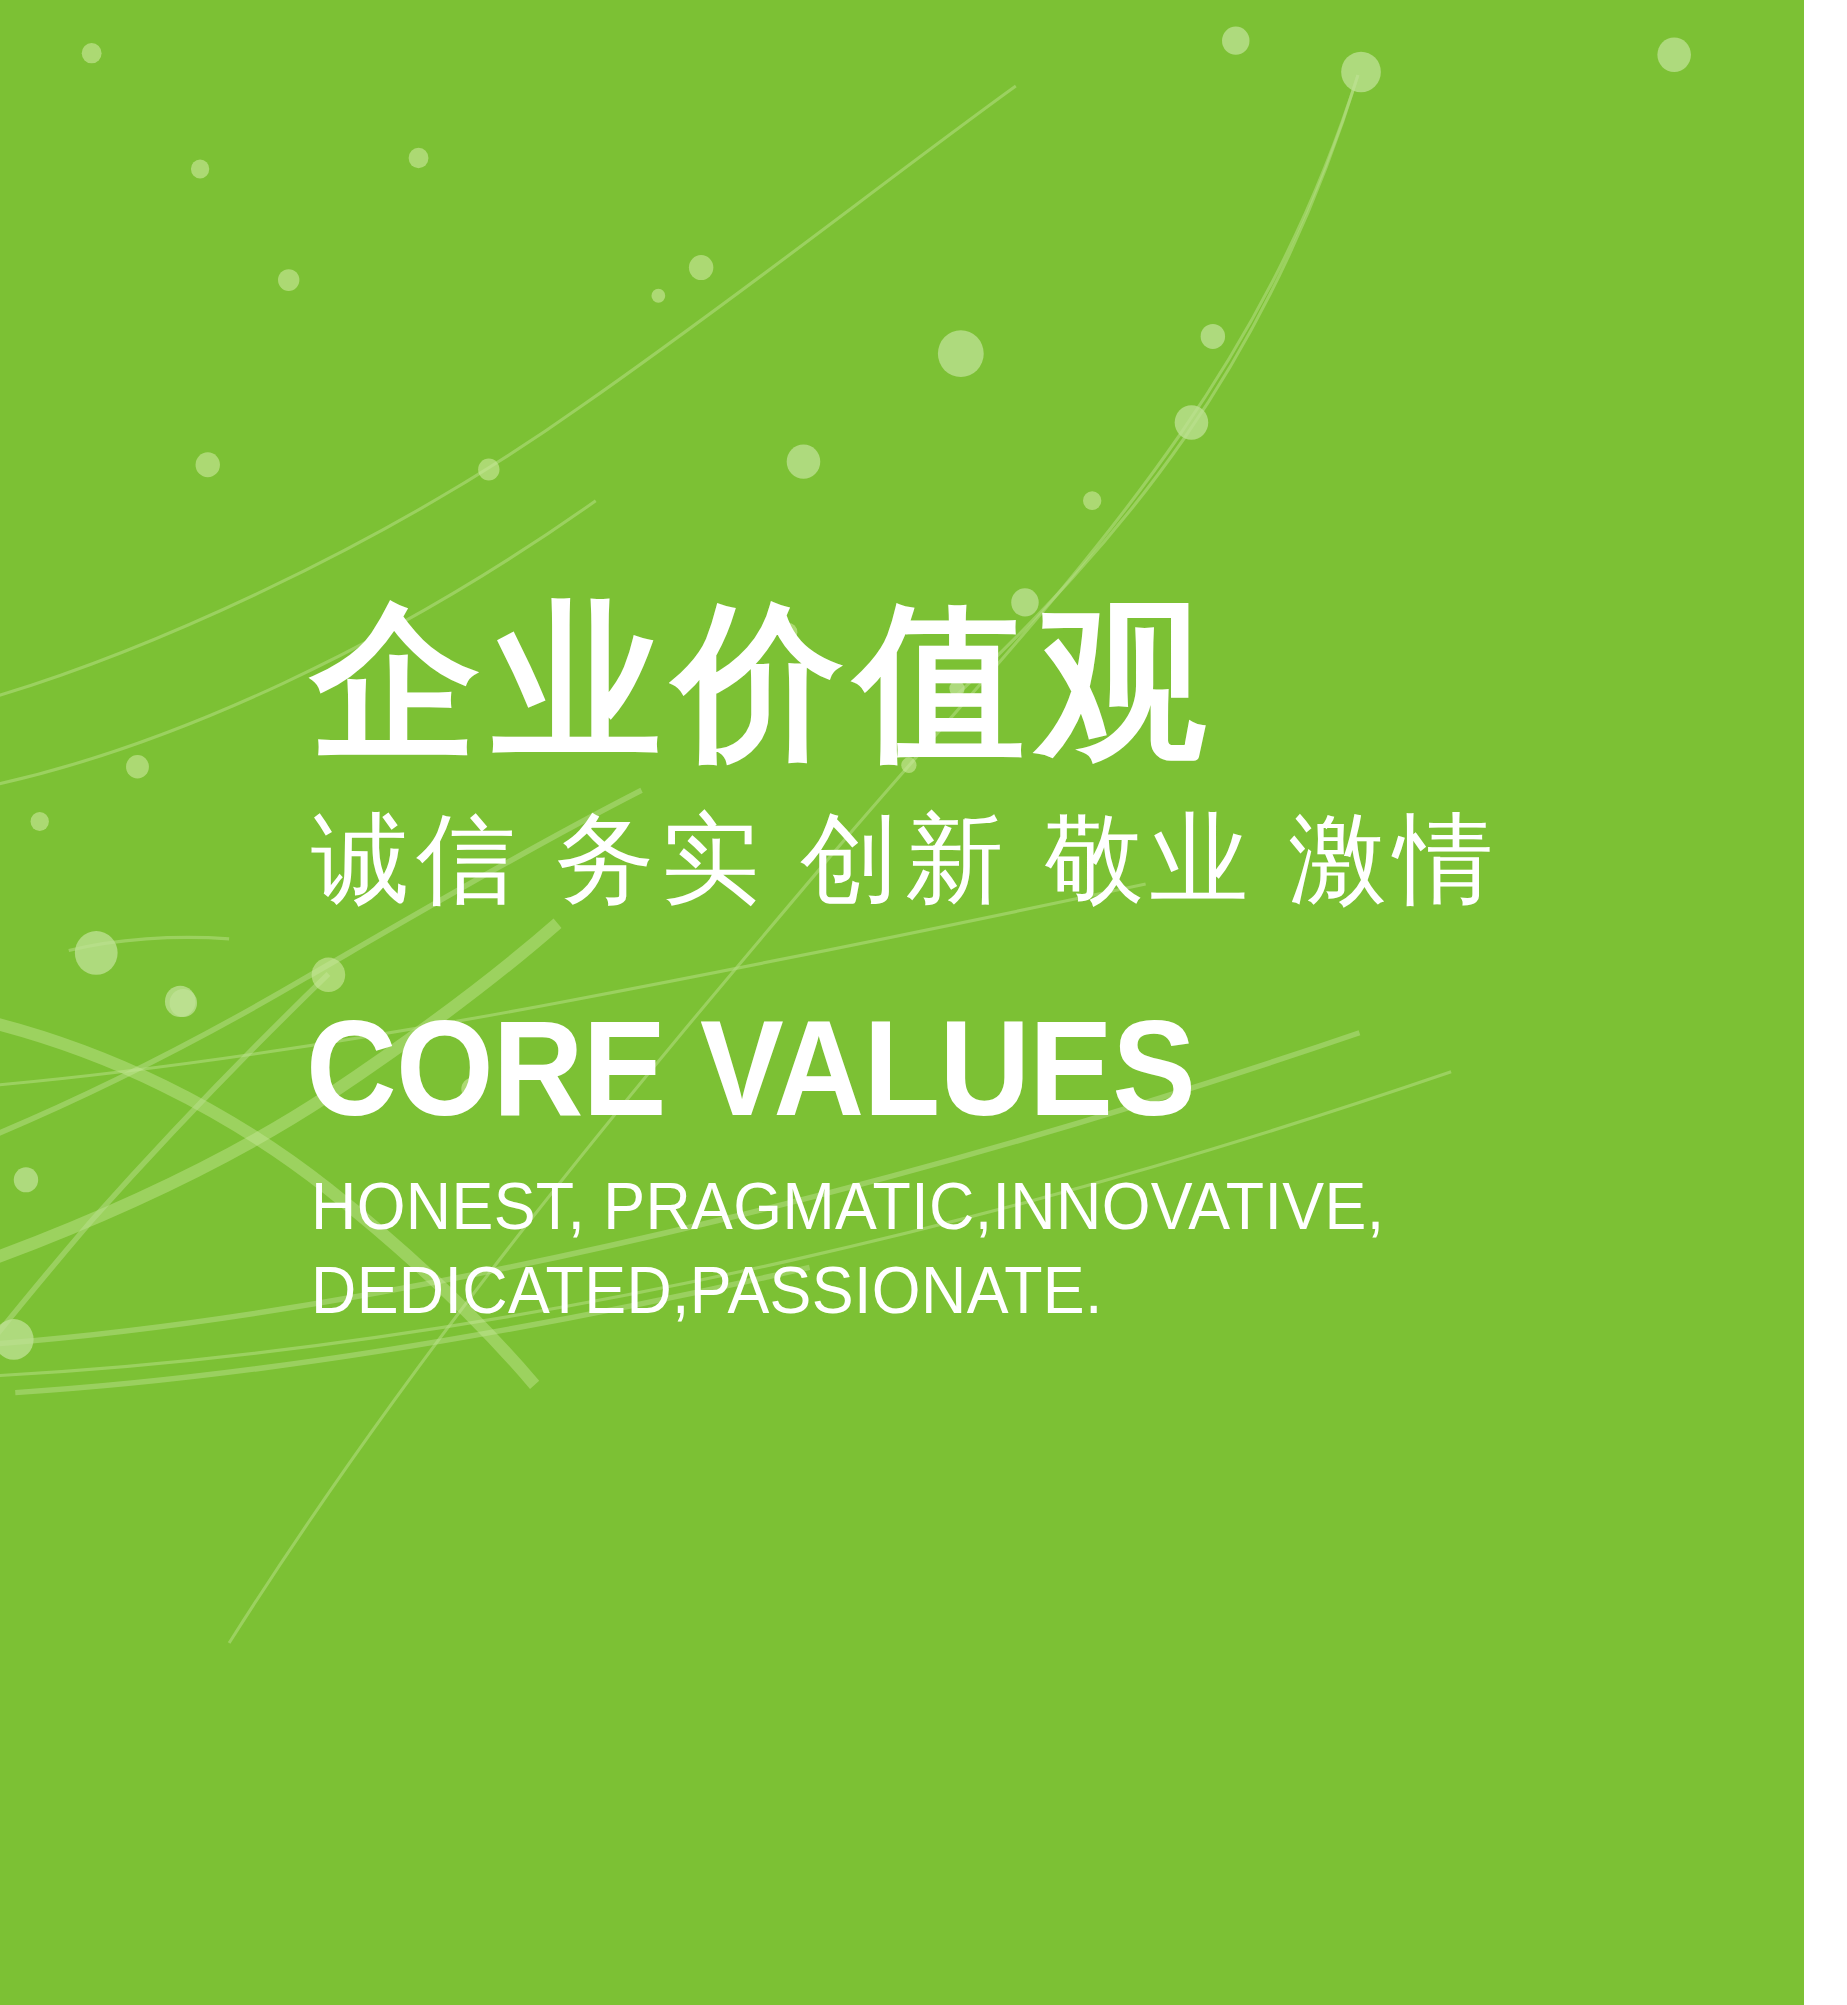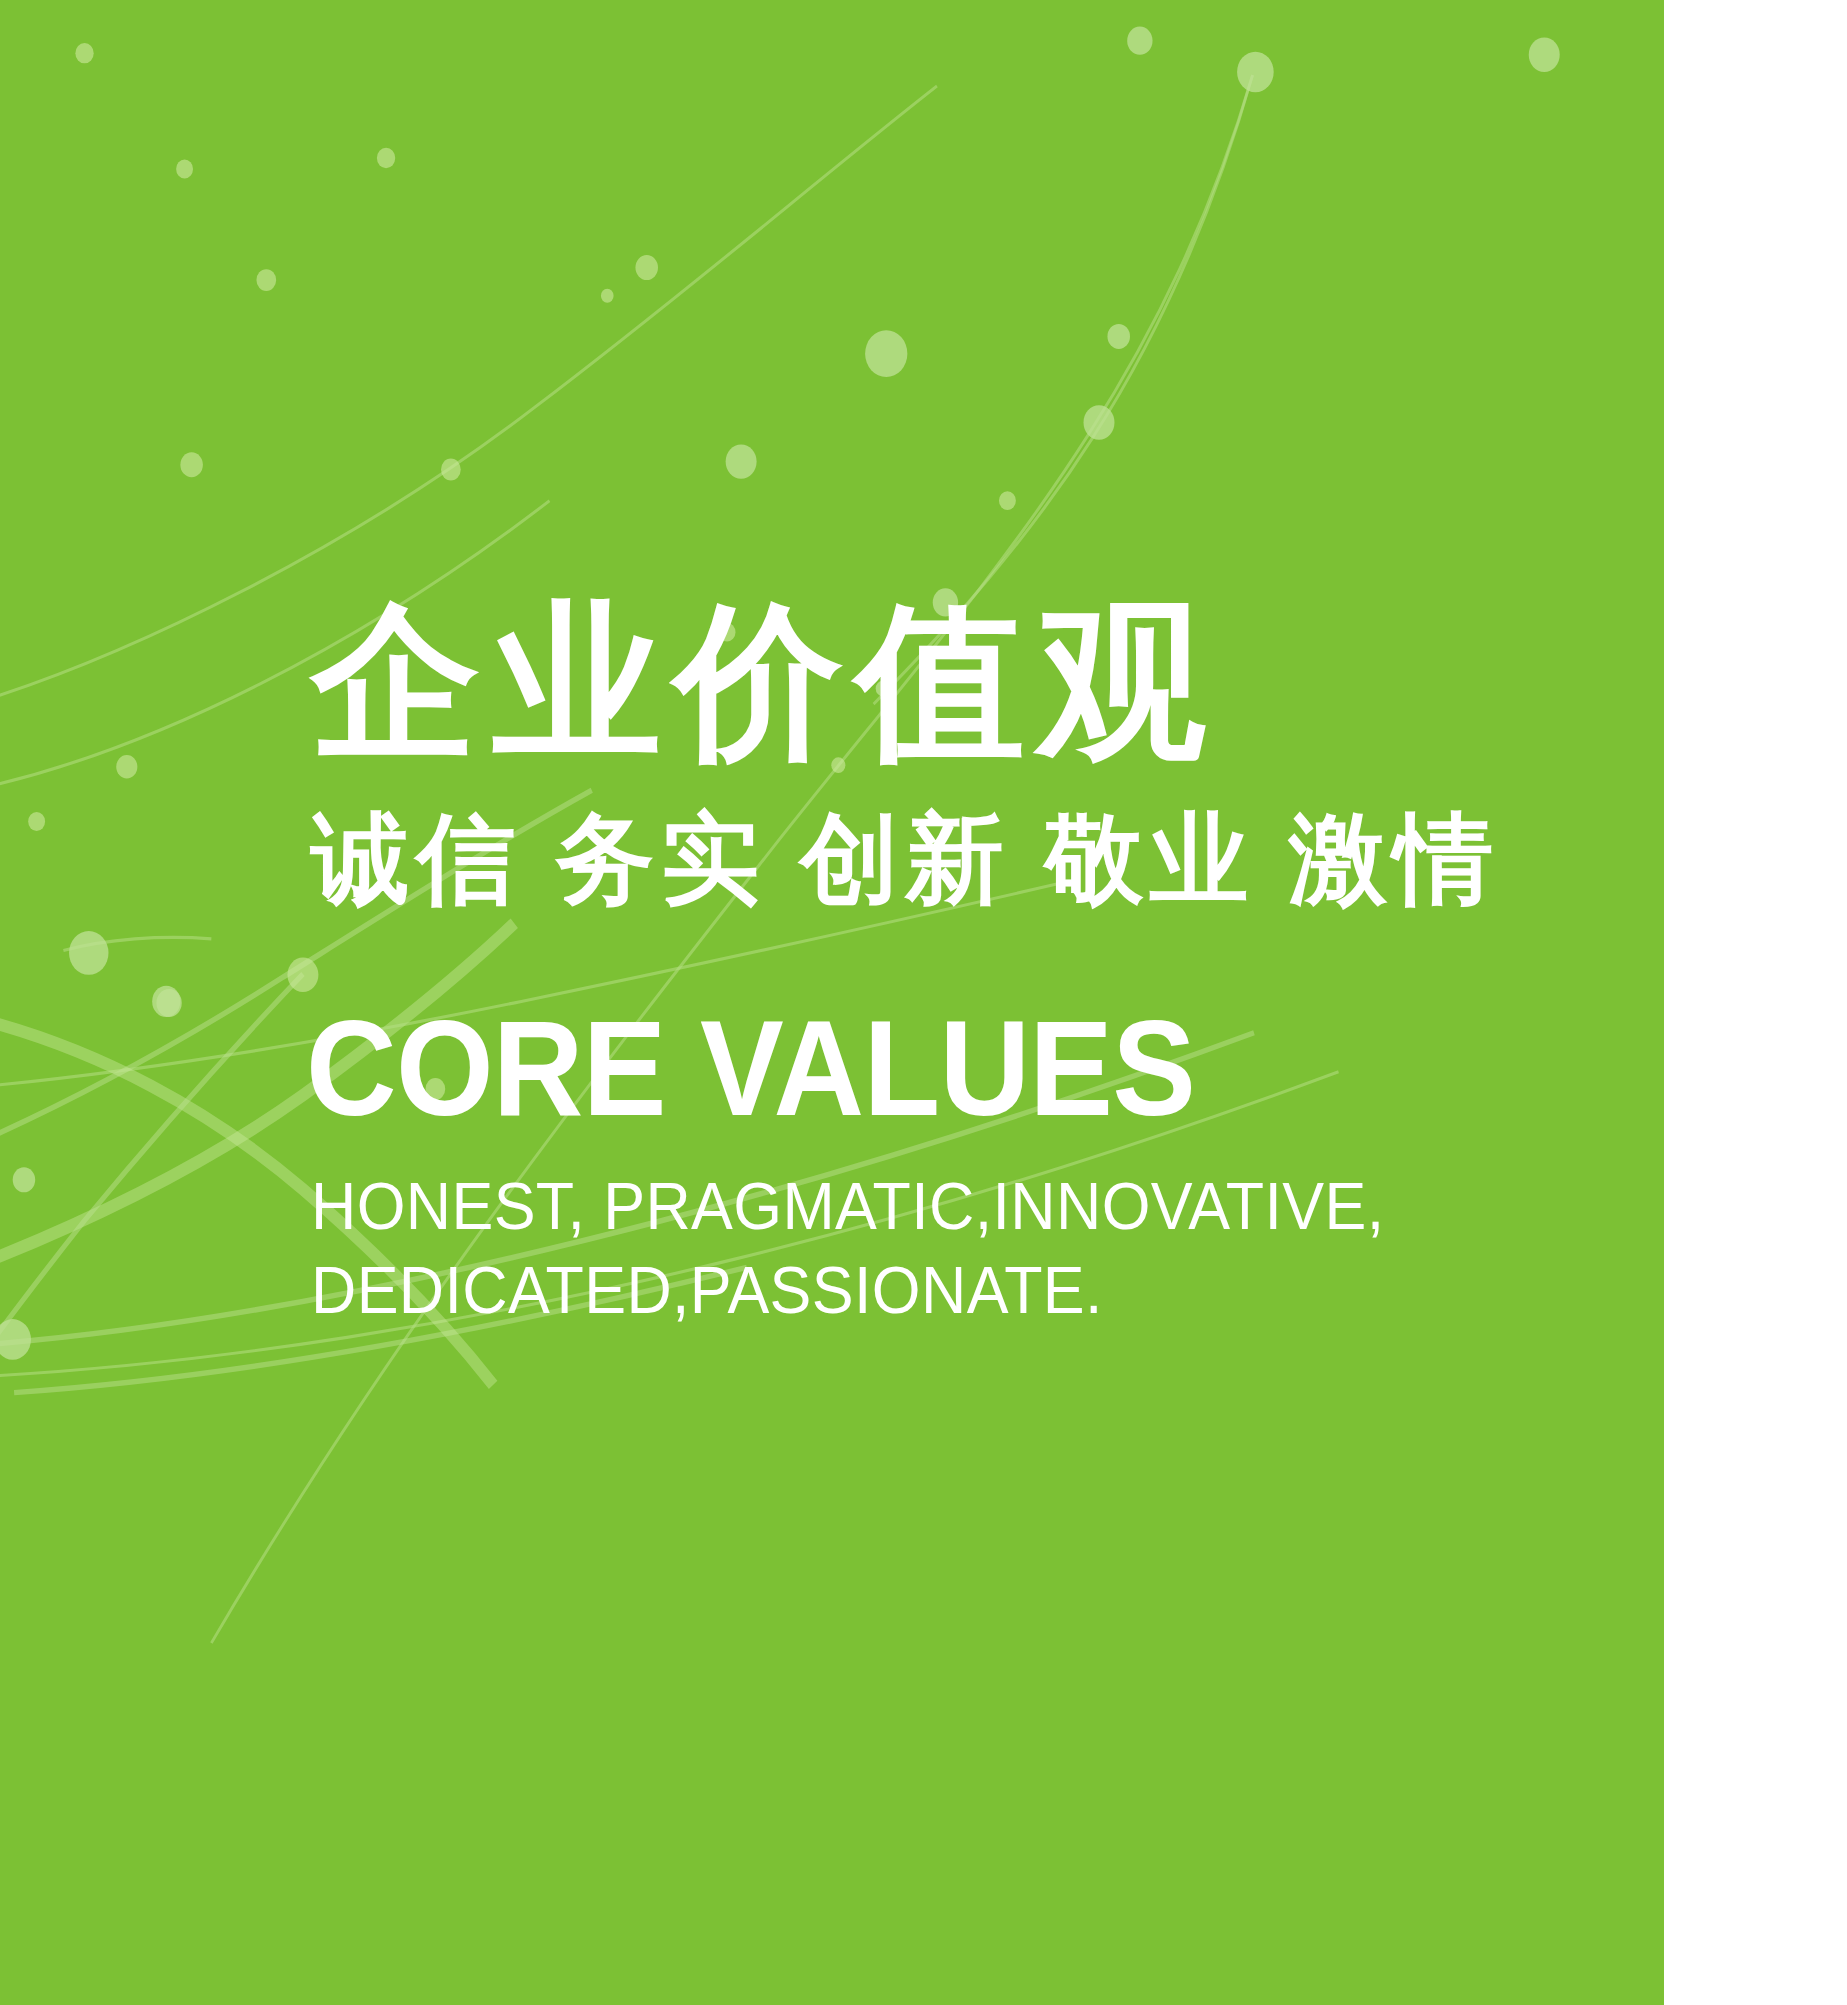--- a/index.html
+++ b/index.html
@@ -5,21 +5,21 @@
 <style>
   html, body {
     margin: 0;
     padding: 0;
     background: #ffffff;
   }
   * { box-sizing: border-box; }
 
   .banner {
     position: relative;
-    width: 1664px;
+    width: 1804px;
     height: 2006px;
     overflow: hidden;
     background: #7cc134;
     font-family: "Liberation Sans", "DejaVu Sans", sans-serif;
   }
 
   .bg-layer {
     position: absolute;
     inset: 0;
     width: 100%;
@@ -41,21 +41,21 @@
     line-height: 1.04;
     letter-spacing: 12.5px;
     white-space: nowrap;
     margin: 0;
     text-indent: 0;
   }
 
   .cn-sub {
     color: #ffffff;
     font-size: 99px;
-    font-weight: 700;
+    font-weight: 400;
     line-height: 1.12;
     letter-spacing: 6.3px;
     white-space: nowrap;
     margin: 34px 0 0 0;
   }
 
   .en-title {
     color: #ffffff;
     font-size: 135px;
     font-weight: 700;

